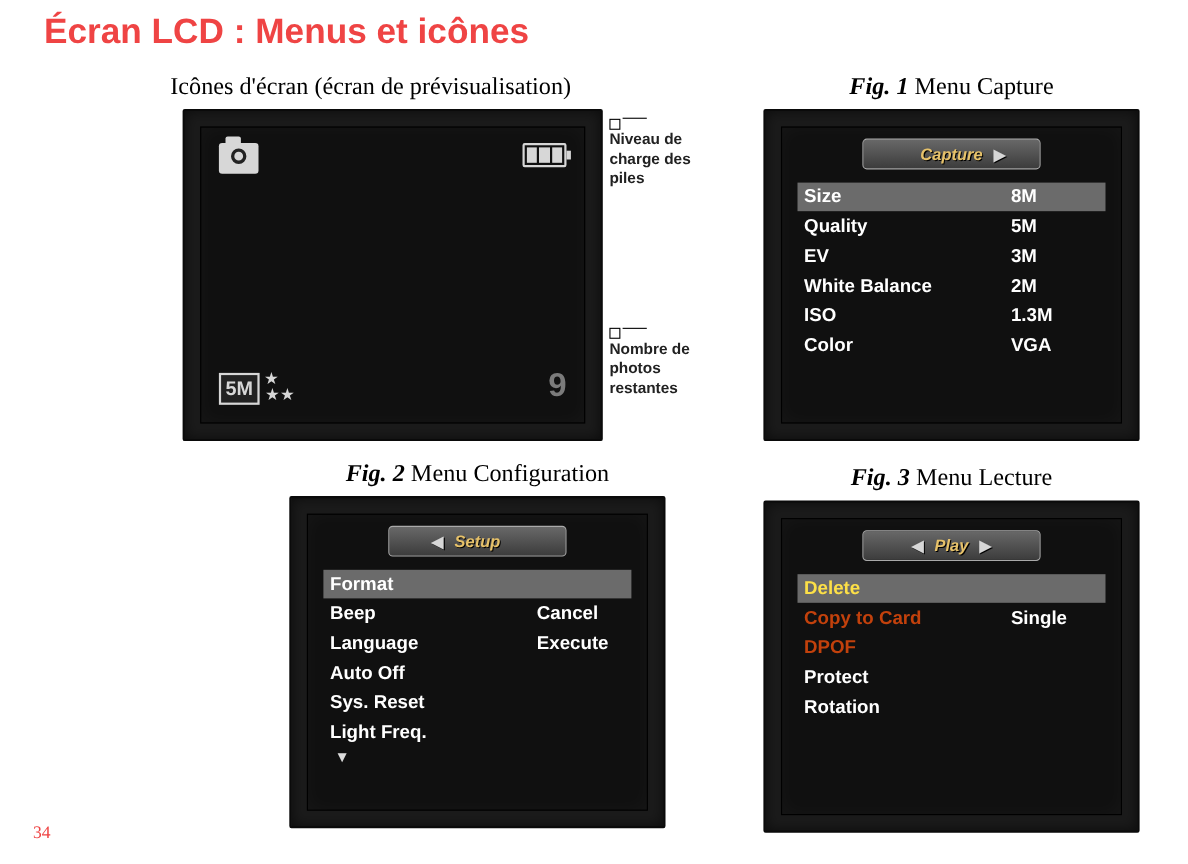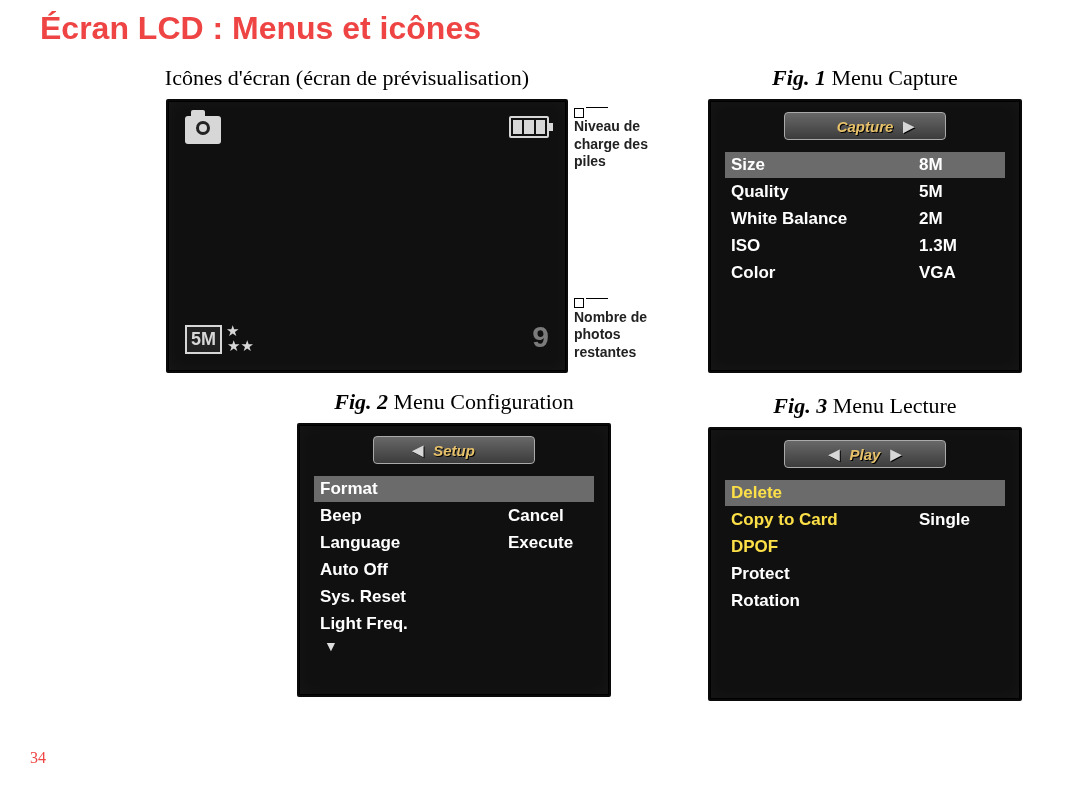--- a/index.html
+++ b/index.html
@@ -20,41 +20,42 @@
   }
   .page-title {
     font-family: "Myriad Pro", "Segoe UI", Arial, sans-serif;
     font-weight: 600;
     color: #ef4444;
     font-size: 32px;
     margin: 0 0 18px 10px;
   }
   .layout {
     display: flex;
-    gap: 16px;
+    gap: 36px;
   }
   .col-left { flex: 1; }
   .col-right { width: 370px; }
 
   .caption {
     text-align: center;
     font-size: 22px;
     margin: 0 0 8px 0;
     font-family: Georgia, serif;
   }
   .caption .fig {
     font-style: italic;
     font-weight: bold;
   }
 
   
   .lcd-frame {
     background: #1b1b1b;
     border: 2px solid #0a0a0a;
     border-radius: 2px;
+    padding: 14px;
     box-shadow: inset 0 0 12px rgba(0,0,0,.6);
     position: relative;
   }
   .lcd-screen {
     background: #101010;
     border: 1px solid #000;
     width: 100%;
     height: 100%;
     position: relative;
     box-sizing: border-box;
@@ -227,21 +228,21 @@
   .menu-row {
     display:flex;
     justify-content:space-between;
     padding:3px 6px;
     margin-bottom:1px;
   }
   .menu-row.hl {
     background:#6b6b6b;
   }
   .menu-row.hl.gold span:first-child { color:#fde047; }
-  .menu-row .dim { color:#fde047; font-weight:bold;}
+  .menu-row .dim { color:#c2410c; font-weight:bold;}
   .menu-row .v { min-width: 80px; text-align:left; }
   .menu-list .down-arrow {
     color:#ddd;
     padding-left:10px;
     font-size:14px;
   }
 
   .row2 {
     display:flex;
     gap:28px;
@@ -385,20 +386,24 @@
           <div class="menu-list">
               <div class="menu-row hl">
                 <span>Size</span>
                 <span class="v">8M</span>
               </div>
               <div class="menu-row">
                 <span>Quality</span>
                 <span class="v">5M</span>
               </div>
               <div class="menu-row">
+                <span>EV</span>
+                <span class="v">3M</span>
+              </div>
+              <div class="menu-row">
                 <span>White Balance</span>
                 <span class="v">2M</span>
               </div>
               <div class="menu-row">
                 <span>ISO</span>
                 <span class="v">1.3M</span>
               </div>
               <div class="menu-row">
                 <span>Color</span>
                 <span class="v">VGA</span>

